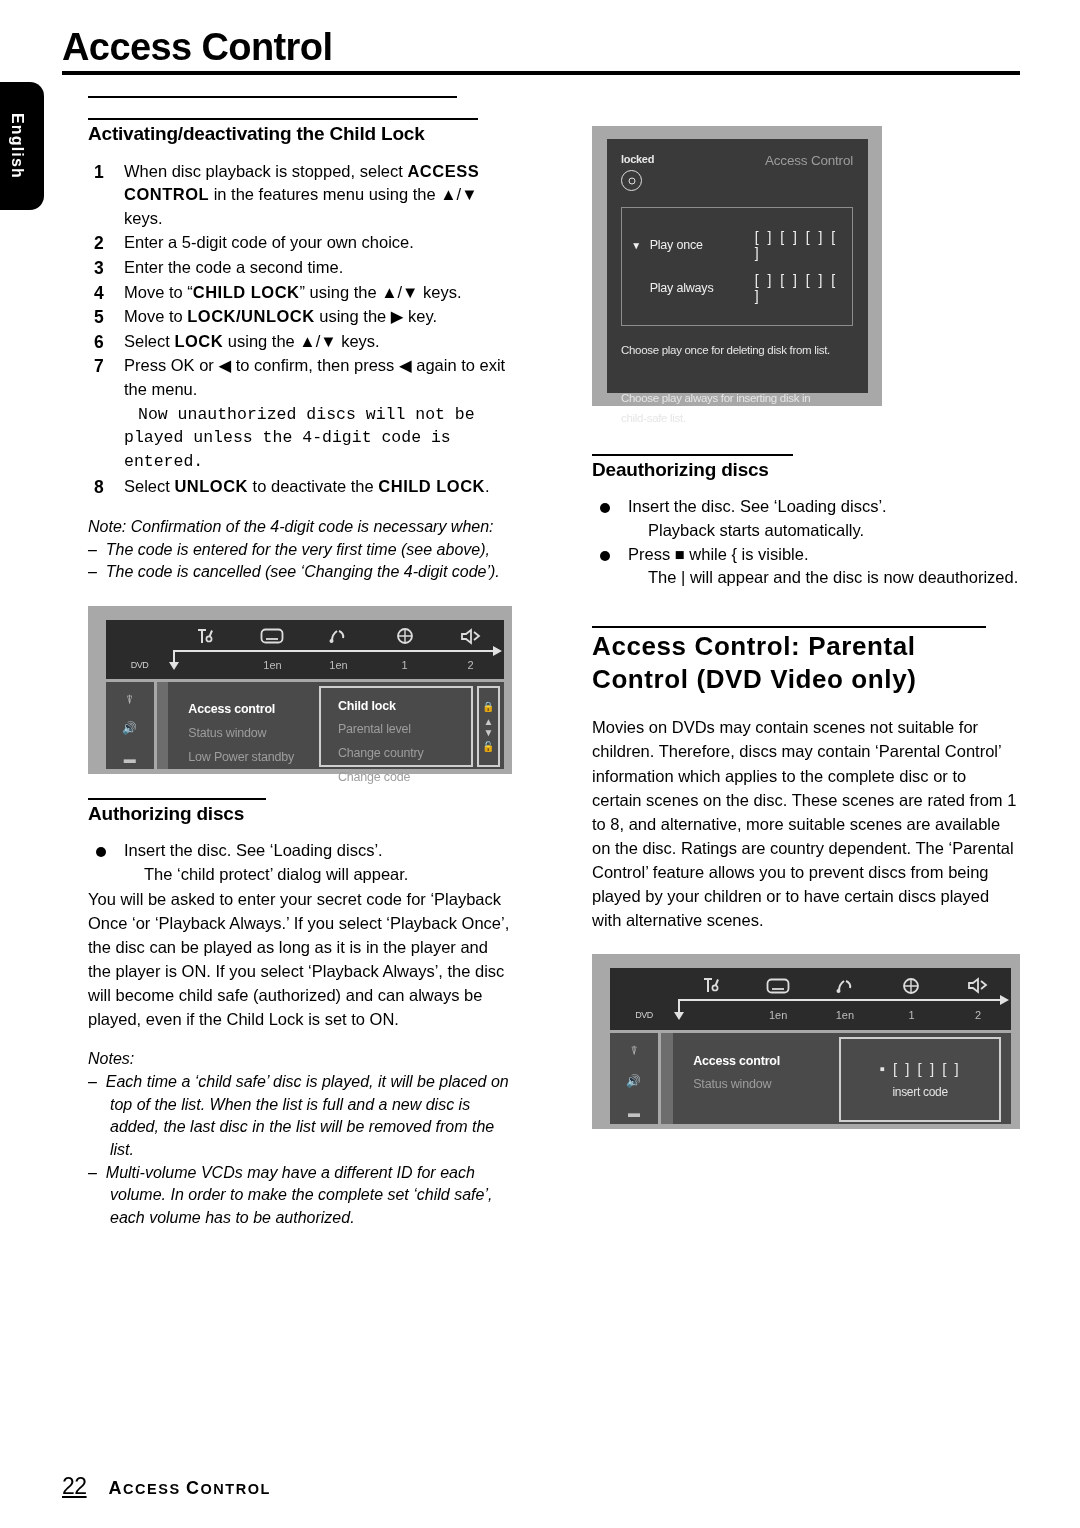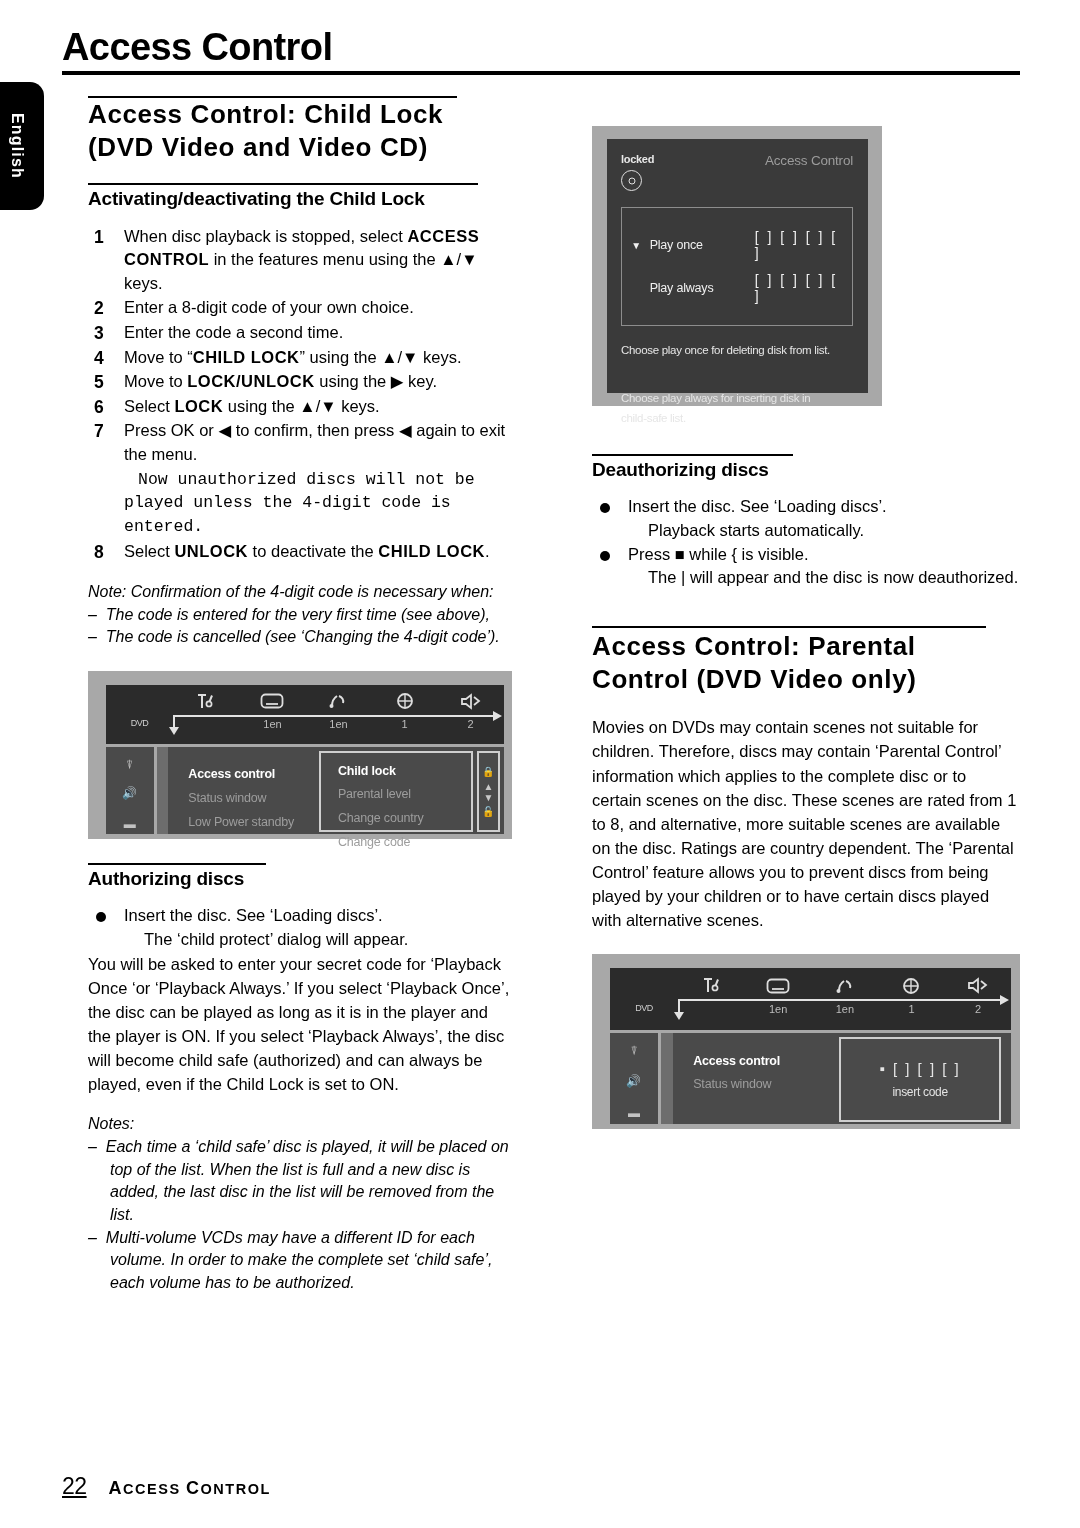--- a/index.html
+++ b/index.html
@@ -202,21 +202,21 @@
     align-items: center;
     justify-content: center;
     color: #d8d8d8;
   }
   .menu-shot .icon-row .cell.first { flex: 0 0 17%; }
   .menu-shot .val-row {
     position: absolute;
     left: 0; right: 0; bottom: 4%;
     height: 40%;
     display: flex;
-    align-items: flex-start;
+    align-items: center;
   }
   .menu-shot .val-row .cell {
     flex: 1;
     text-align: center;
     color: #bdbdbd;
     font-size: 11px;
     font-family: "Liberation Sans", sans-serif;
   }
   .menu-shot .val-row .cell.first {
     flex: 0 0 17%;
@@ -439,33 +439,29 @@
 </div>
 
 <div class="page-head">
   <h1>Access Control</h1>
   <div class="rule"></div>
 </div>
 
 <div class="col-left">
 
   <div class="topline-thin topline-h2"></div>
-  <h2 class="sec">
-    <span>Access Control: Child Lock</span><br>
-    <span>(DVD Video and Video CD)</span>
-  </h2>
 
   <div class="sub-wrap">
     <div class="topline-thin"></div>
     <h3 class="sub">Activating/deactivating the Child Lock</h3>
   </div>
 
   <ol class="steps" id="steps-list">
       <li>When disc playback is stopped, select <b>ACCESS CONTROL</b> in the features menu using the ▲/▼ keys.</li>
-      <li>Enter a 8-digit code of your own choice.</li>
+      <li>Enter a 5-digit code of your own choice.</li>
       <li>Enter the code a second time.</li>
       <li>Move to “<b>CHILD LOCK</b>” using the ▲/▼ keys.</li>
       <li>Move to <b>LOCK/UNLOCK</b> using the ▶ key.</li>
       <li>Select <b>LOCK</b> using the ▲/▼ keys.</li>
       <li>Press OK or ◀ to confirm, then press ◀ again to exit the menu.</li>
     </ol>
 
   <div class="indent-note">
     <span class="ind"></span><span>Now unauthorized discs will not be played unless the 4-digit code is entered.</span>
   </div>

